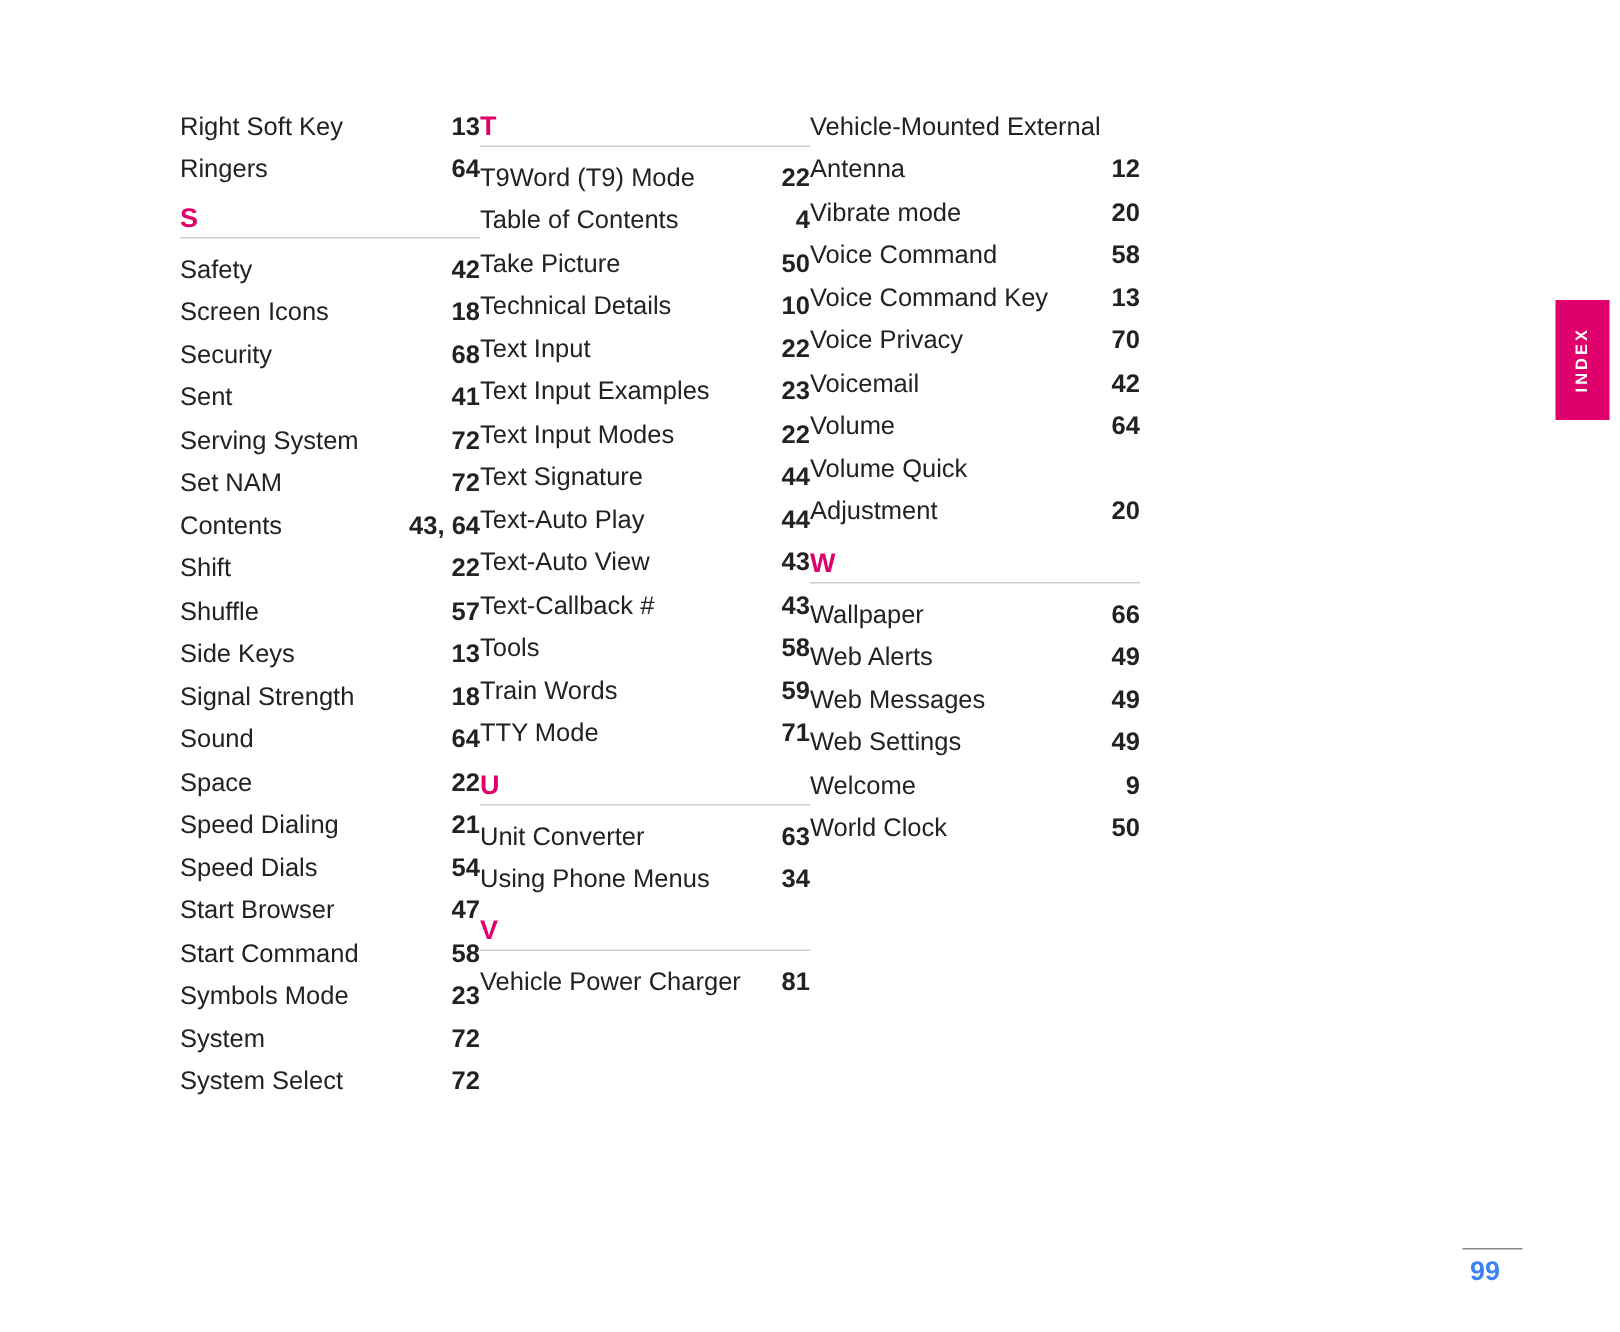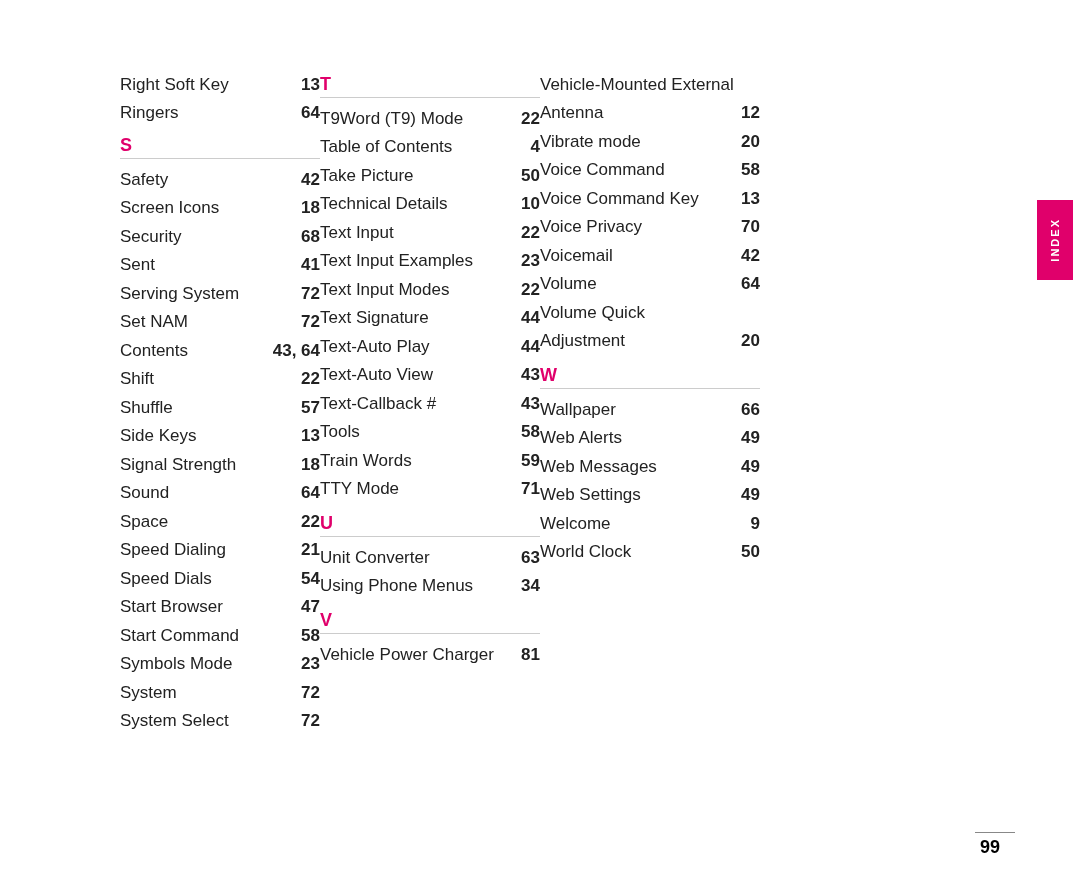--- a/index.html
+++ b/index.html
@@ -124,21 +124,21 @@
       font-weight: bold;
       letter-spacing: 2px;
     }
 
     .page-number-area {
       position: absolute;
       bottom: 30px;
       right: 80px;
       font-size: 18px;
       font-weight: bold;
-      color: #000000;
+      color: #3b82f6;
     }
 
     
     .page-number-line {
       position: absolute;
       bottom: 55px;
       right: 65px;
       width: 40px;
       border-top: 1.5px solid #888;
     }

